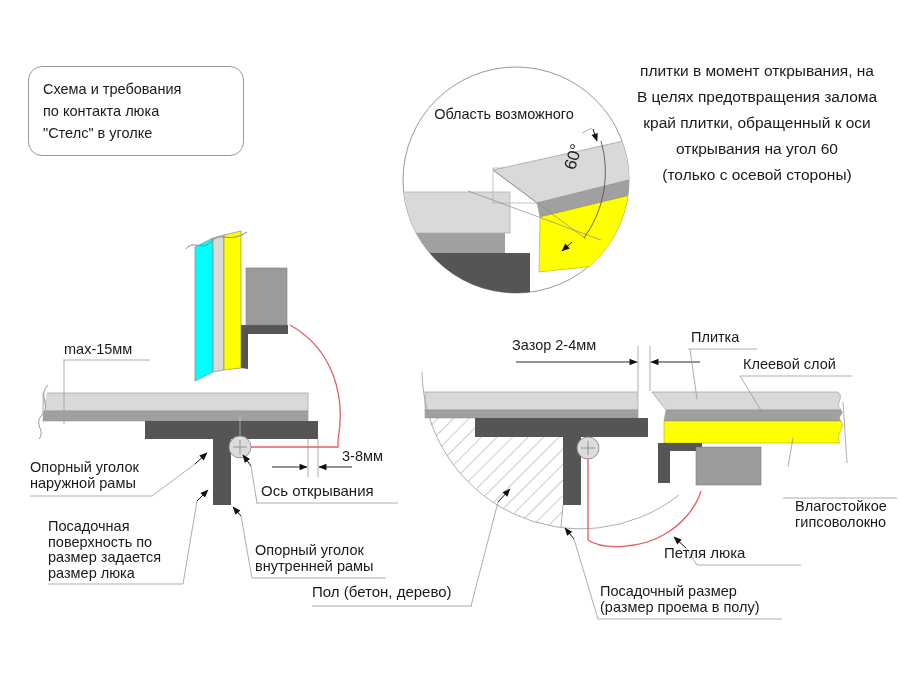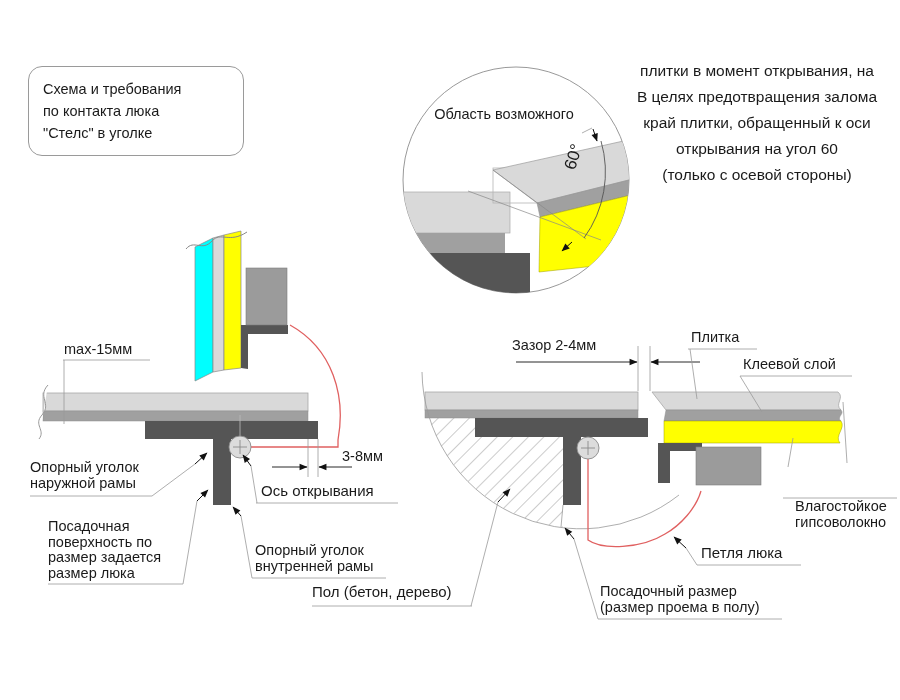--- a/index.html
+++ b/index.html
@@ -208,19 +208,19 @@
     <span class="l">внутренней рамы</span>
   </div>
   <div class="lbl f15" style="left:312px;top:584px;">Пол (бетон, дерево)</div>
 
   <div class="lbl" style="left:691px;top:329px;text-align:right;">Плитка</div>
   <div class="lbl" style="left:743px;top:356px;">Клеевой слой</div>
   <div class="lbl" style="left:795px;top:462px;margin-top:36px;">
     <span class="l">Влагостойкое</span>
     <span class="l">гипсоволокно</span>
   </div>
-  <div class="lbl f15" style="left:701px;top:545px;">Петля люка</div>
+  <div class="lbl f15" style="left:664px;top:545px;">Петля люка</div>
   <div class="lbl" style="left:600px;top:583px;">
     <span class="l">Посадочный размер</span>
     <span class="l">(размер проема в полу)</span>
   </div>
 
 </div>
 
 </body></html>

